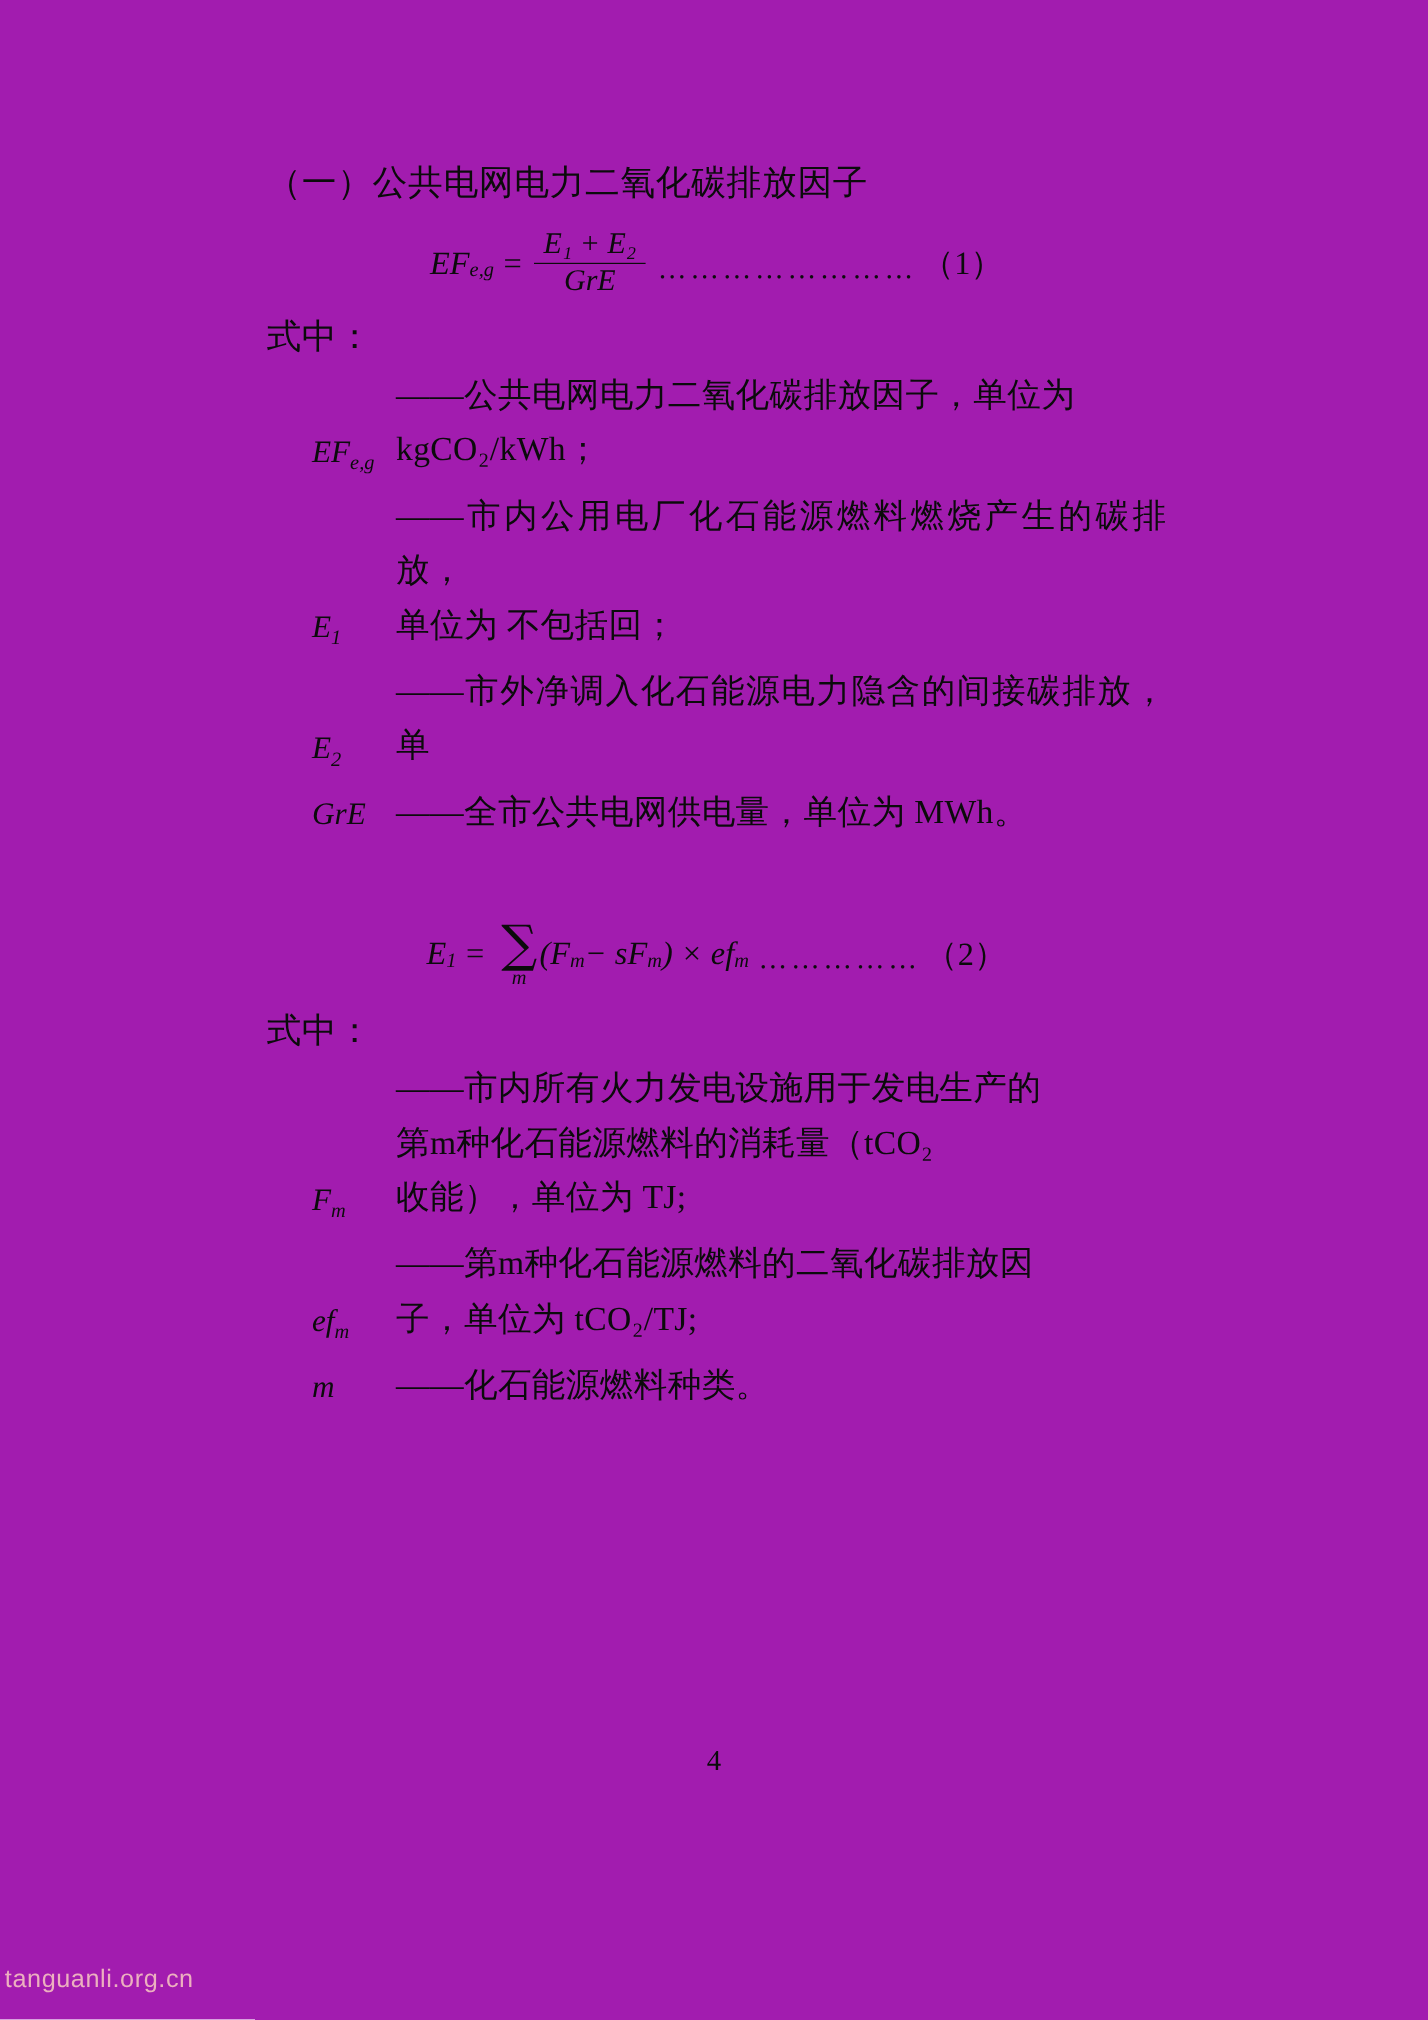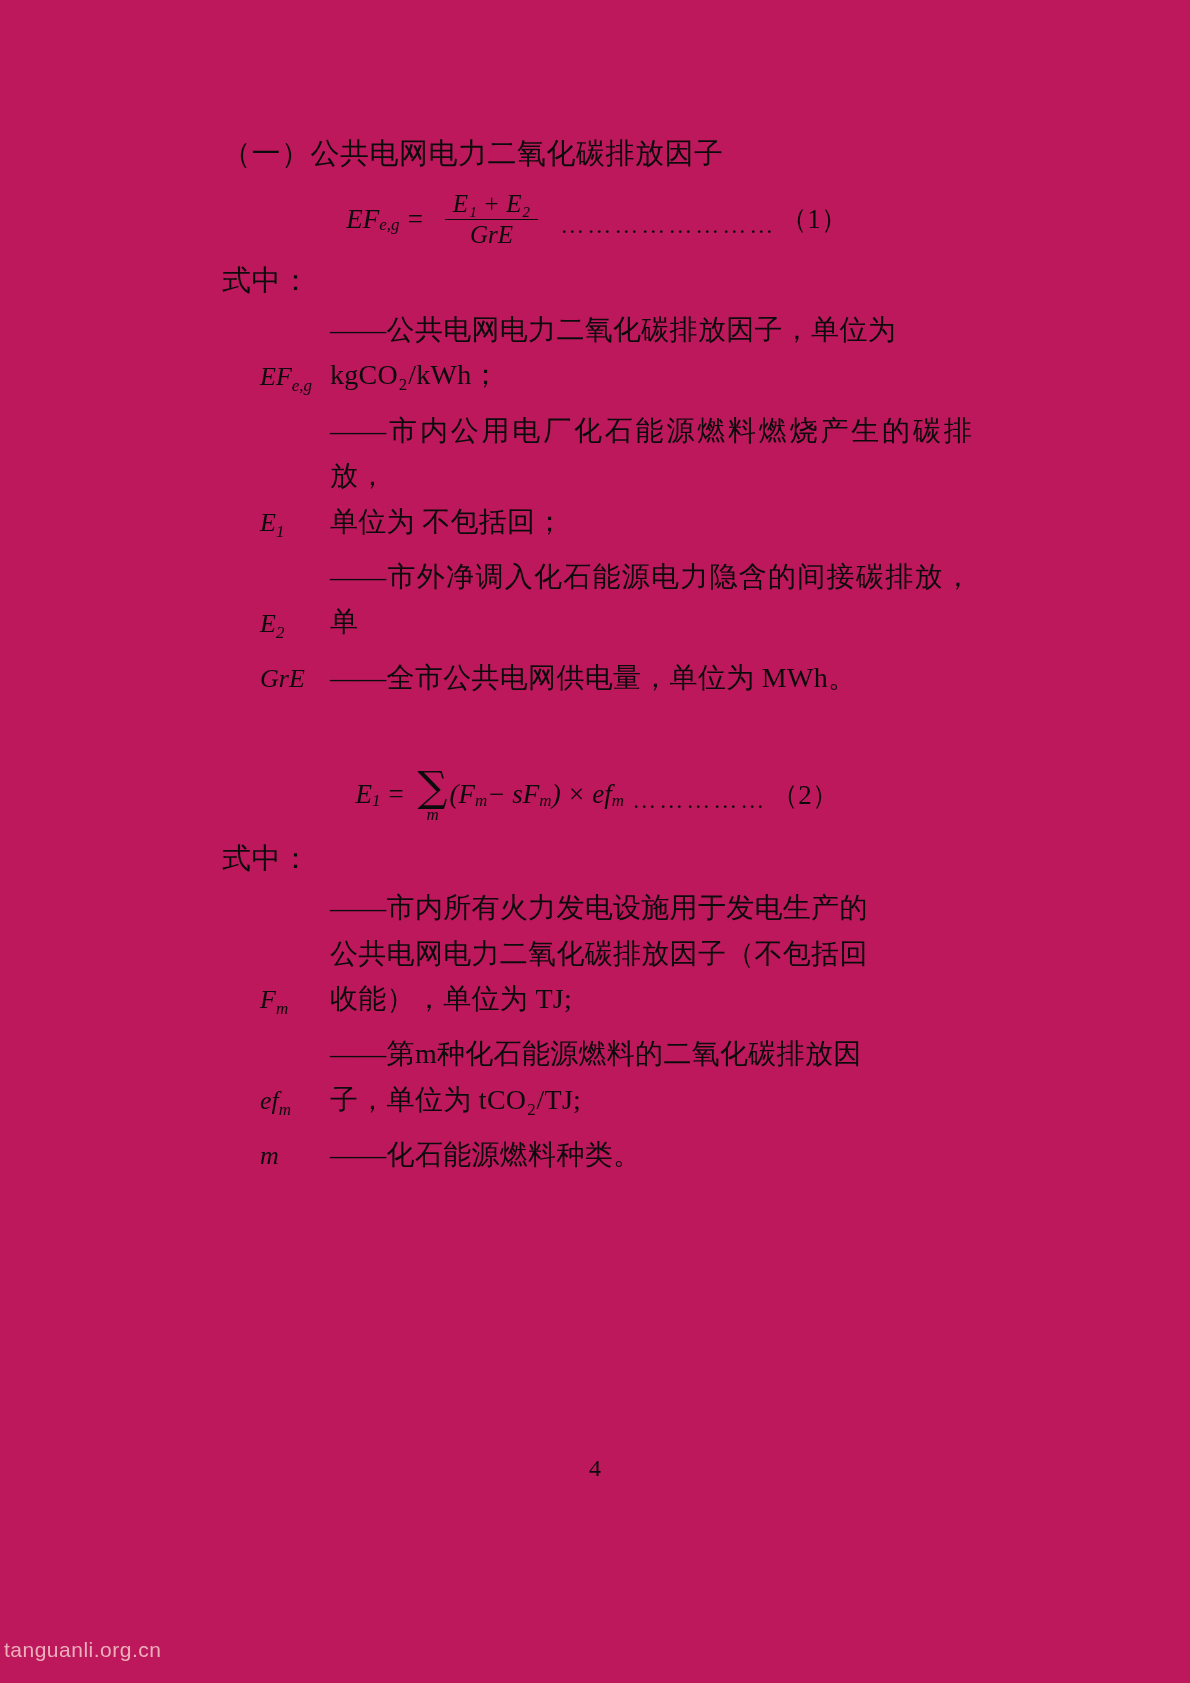--- a/index.html
+++ b/index.html
@@ -12,21 +12,21 @@
     height: 1683px;
     position: relative;
     font-family: "Liberation Serif", "DejaVu Serif", serif;
     color: #0b0b0b;
     overflow: hidden;
   }
 
   .page {
     position: absolute;
     inset: 0;
-    background: #be185d;
+    background: #a21caf;
   }
 
   
   .content {
     position: absolute;
     left: 222px;
     top: 132px;
     width: 750px;
   }
 
@@ -67,21 +67,21 @@
   }
   .eq {
     font-style: normal;
     margin: 0 8px;
   }
   .frac {
     display: inline-flex;
     flex-direction: column;
     align-items: center;
     vertical-align: middle;
-    margin: 0 14px;
+    margin: 0 2px;
   }
   .frac .num {
     padding: 0 8px 1px 8px;
     font-size: 25px;
   }
   .frac .bar {
     width: 100%;
     height: 1.6px;
     background: #0b0b0b;
   }
@@ -277,21 +277,21 @@
     <p class="shizhong">式中：</p>
 
     <div class="defs">
 
       <div class="def">
         <div class="sym">
           <span>F</span><span class="sub">m</span>
         </div>
         <div class="body">
           <div>——市内所有火力发电设施用于发电生产的</div>
-          <div>公共电网电力二氧化碳排放因子（不包括回</div>
+          <div>第m种化石能源燃料的消耗量（tCO₂</div>
           <div>收能），单位为 TJ;</div>
         </div>
       </div>
 
 
       <div class="def">
         <div class="sym">
           <span>ef</span><span class="sub">m</span>
         </div>
         <div class="body">

